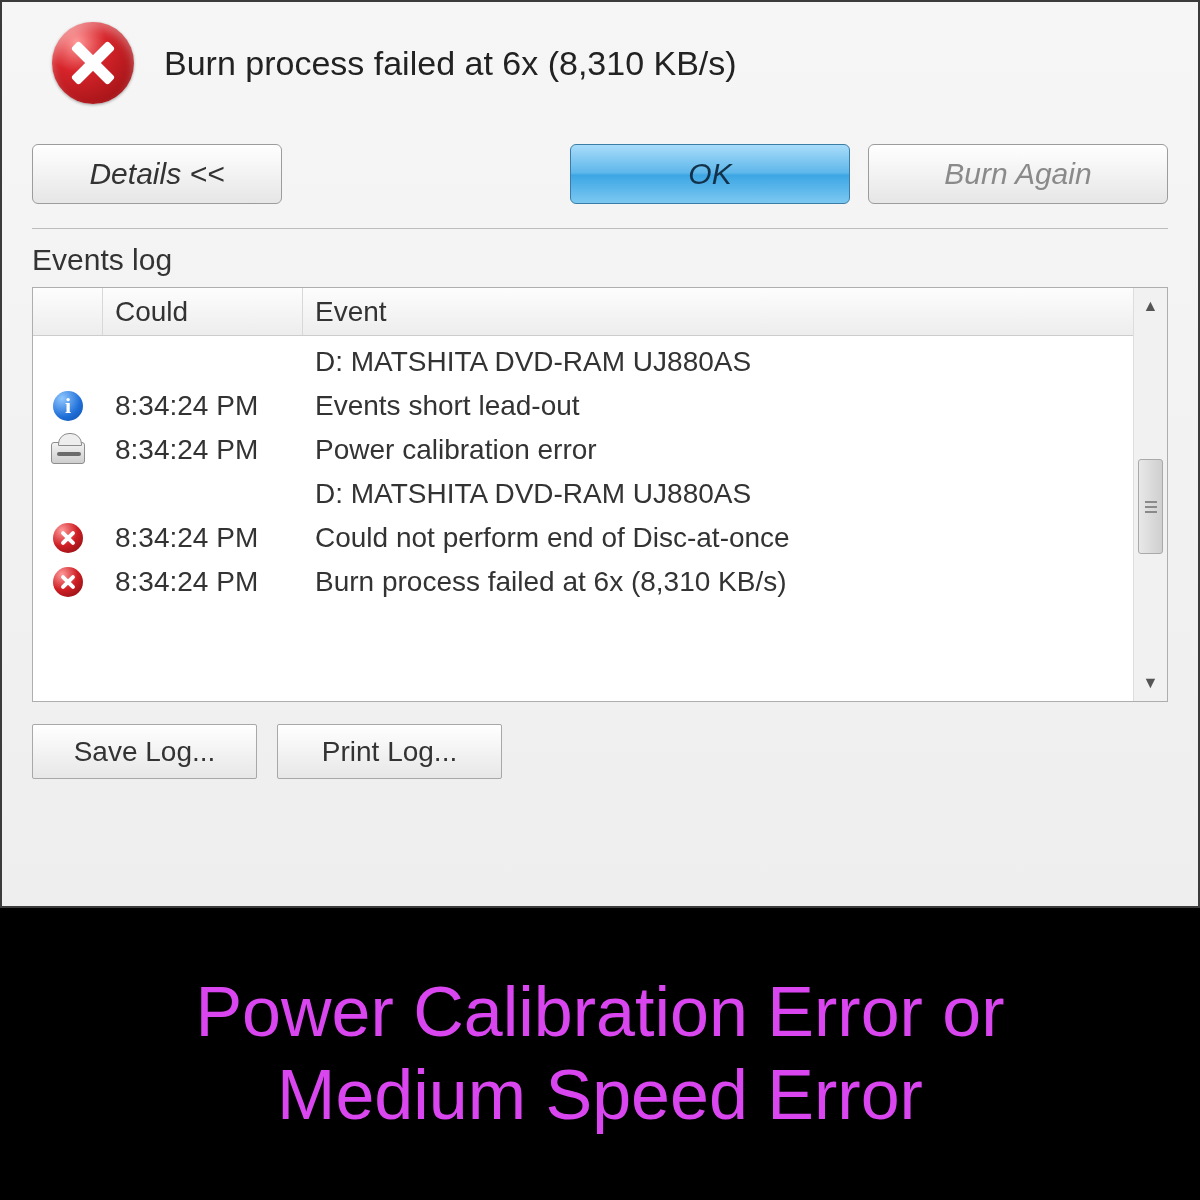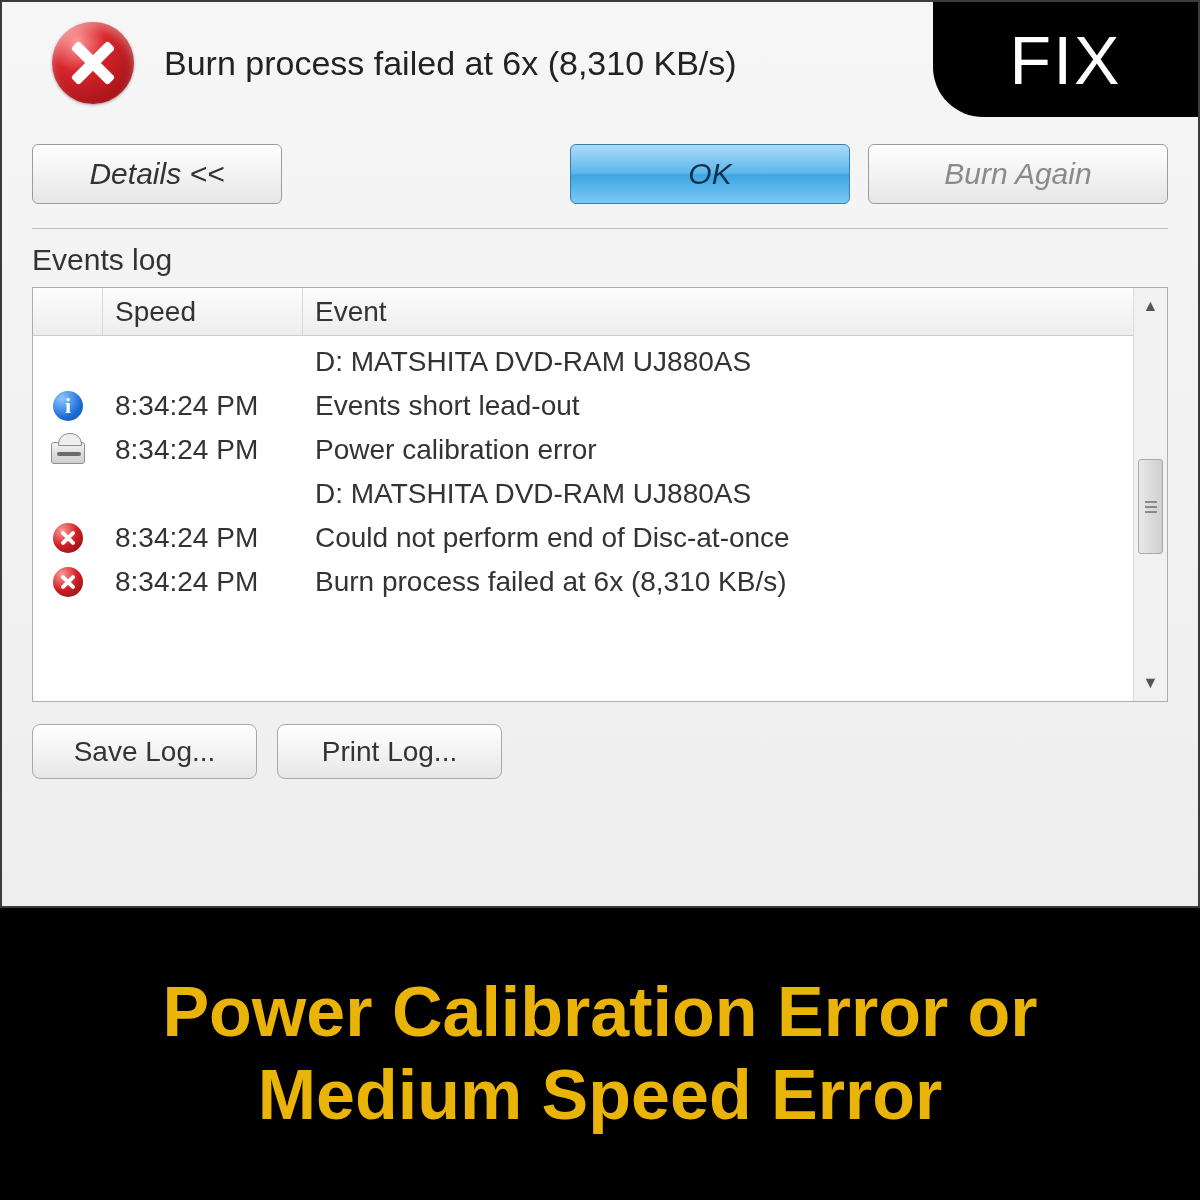--- a/index.html
+++ b/index.html
@@ -219,52 +219,51 @@
     font-size: 30px;
     font-weight: bold;
     color: #2a2a2a;
     flex: 1;
     line-height: 1.15;
   }
   .btn-small {
     height: 55px;
     width: 225px;
     border: 1px solid #a8a8a8;
-    border-radius: 8px;
+    border-radius: 2px;
     background: linear-gradient(#ffffff,#e7e7e7);
     font-size: 28px;
     color: #333;
     display: flex;
     align-items: center;
     justify-content: center;
     cursor: pointer;
   }
   .caption {
     position: absolute;
     left: 0; right: 0;
     top: 908px;
     height: 292px;
     background: #000;
-    color: #eab308;
+    color: #d946ef;
     display: flex;
     align-items: center;
     justify-content: center;
     text-align: center;
     font-size: 70px;
-    font-weight: 700;
+    font-weight: 400;
     line-height: 1.18;
     padding: 0 40px;
     white-space: pre-line;
   }
 </style>
 </head>
 <body>
 
 <div class="dialog">
-  <div class="fix-badge">FIX</div>
 
   <div class="header-row">
     <div class="error-big"></div>
     <div class="header-text">Burn process failed at 6x (8,310 KB/s)</div>
   </div>
 
   <div class="button-row">
     <div class="btn btn-details">Details &lt;&lt;</div>
     <div class="spacer"></div>
     <div class="btn btn-ok">OK</div>
@@ -272,21 +271,21 @@
   </div>
 
   <div class="divider"></div>
 
   <div class="section-label">Events log</div>
 
   <div class="log-box">
     <div class="log-left">
       <div class="log-header">
         <div></div>
-        <div>Speed</div>
+        <div>Could</div>
         <div>Event</div>
       </div>
       <div class="log-body" id="log-body">
           <div class="log-row">
             <div class="icon-cell"></div>
             <div></div>
             <div>D: MATSHITA DVD-RAM UJ880AS</div>
           </div>
           <div class="log-row">
             <div class="icon-cell">

